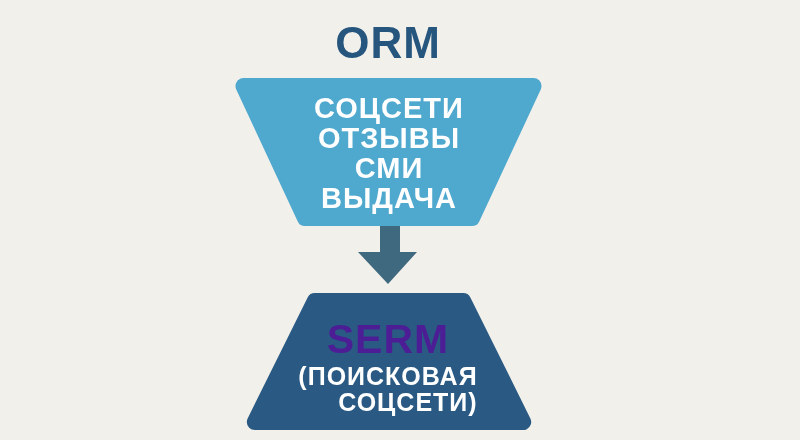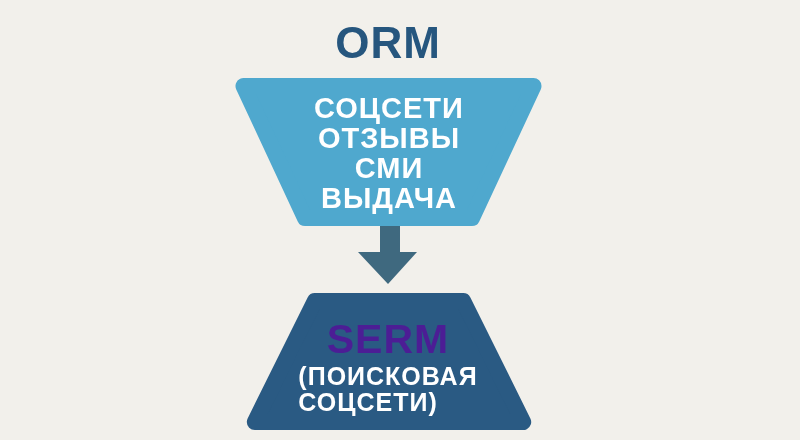--- a/index.html
+++ b/index.html
@@ -59,21 +59,21 @@
     font-weight: 800;
     letter-spacing: 1px;
     color: #4c1d95;
     white-space: nowrap;
   }
   .serm-subtitle {
     position: absolute;
     left: 388px;
     top: 363px;
     transform: translateX(-50%);
-    text-align: left;
+    text-align: right;
     font-size: 25px;
     line-height: 26px;
     font-weight: 600;
     letter-spacing: 1px;
     color: #ffffff;
     white-space: nowrap;
   }
   .serm-subtitle span { display: block; }
 </style>
 </head>

